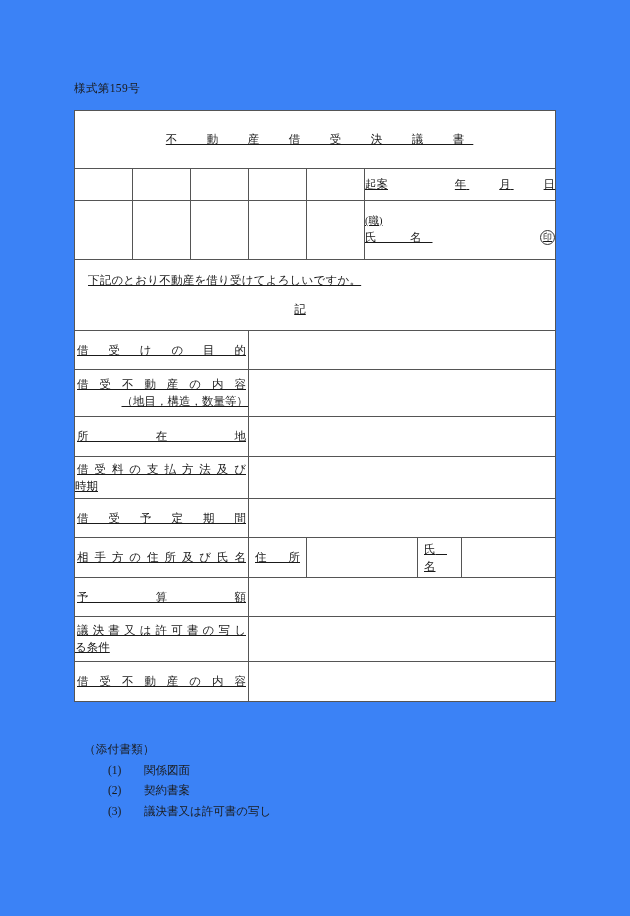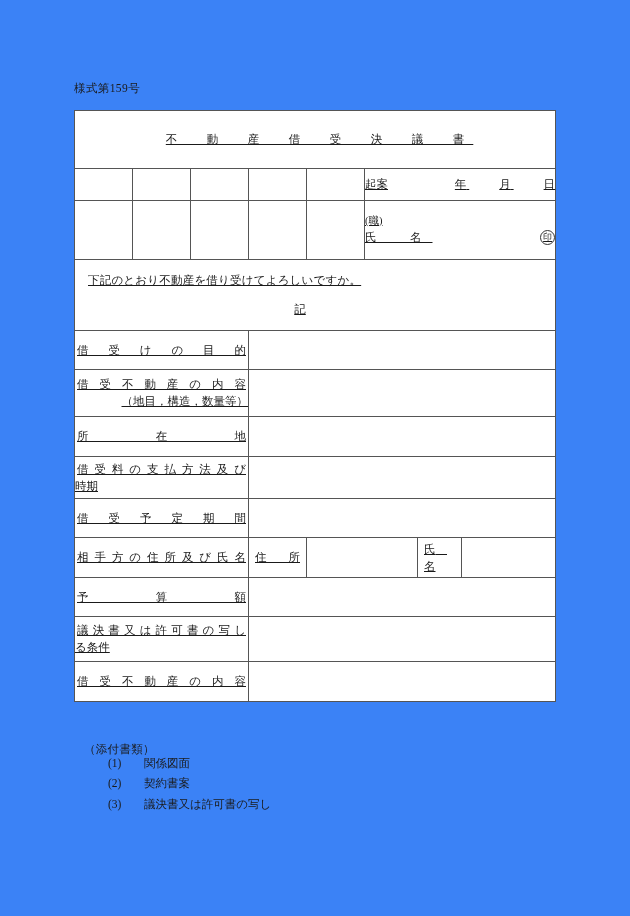--- a/index.html
+++ b/index.html
@@ -149,21 +149,21 @@
   .sub-label .lbl-spread { padding: 0 6px; }
 
   
   .attachments {
     position: absolute;
     left: 84px;
     top: 744px;
     font-size: 11.5px;
     line-height: 1.0;
   }
-  .att-title { margin-bottom: 2px; letter-spacing: 0.3px; }
+  .att-title { margin-bottom: 9px; letter-spacing: 0.3px; }
   .att-item {
     margin: 0 0 9px 24px;
     white-space: nowrap;
   }
   .att-num { display: inline-block; width: 36px; }
 </style>
 </head>
 <body>
 
 <div class="page">

